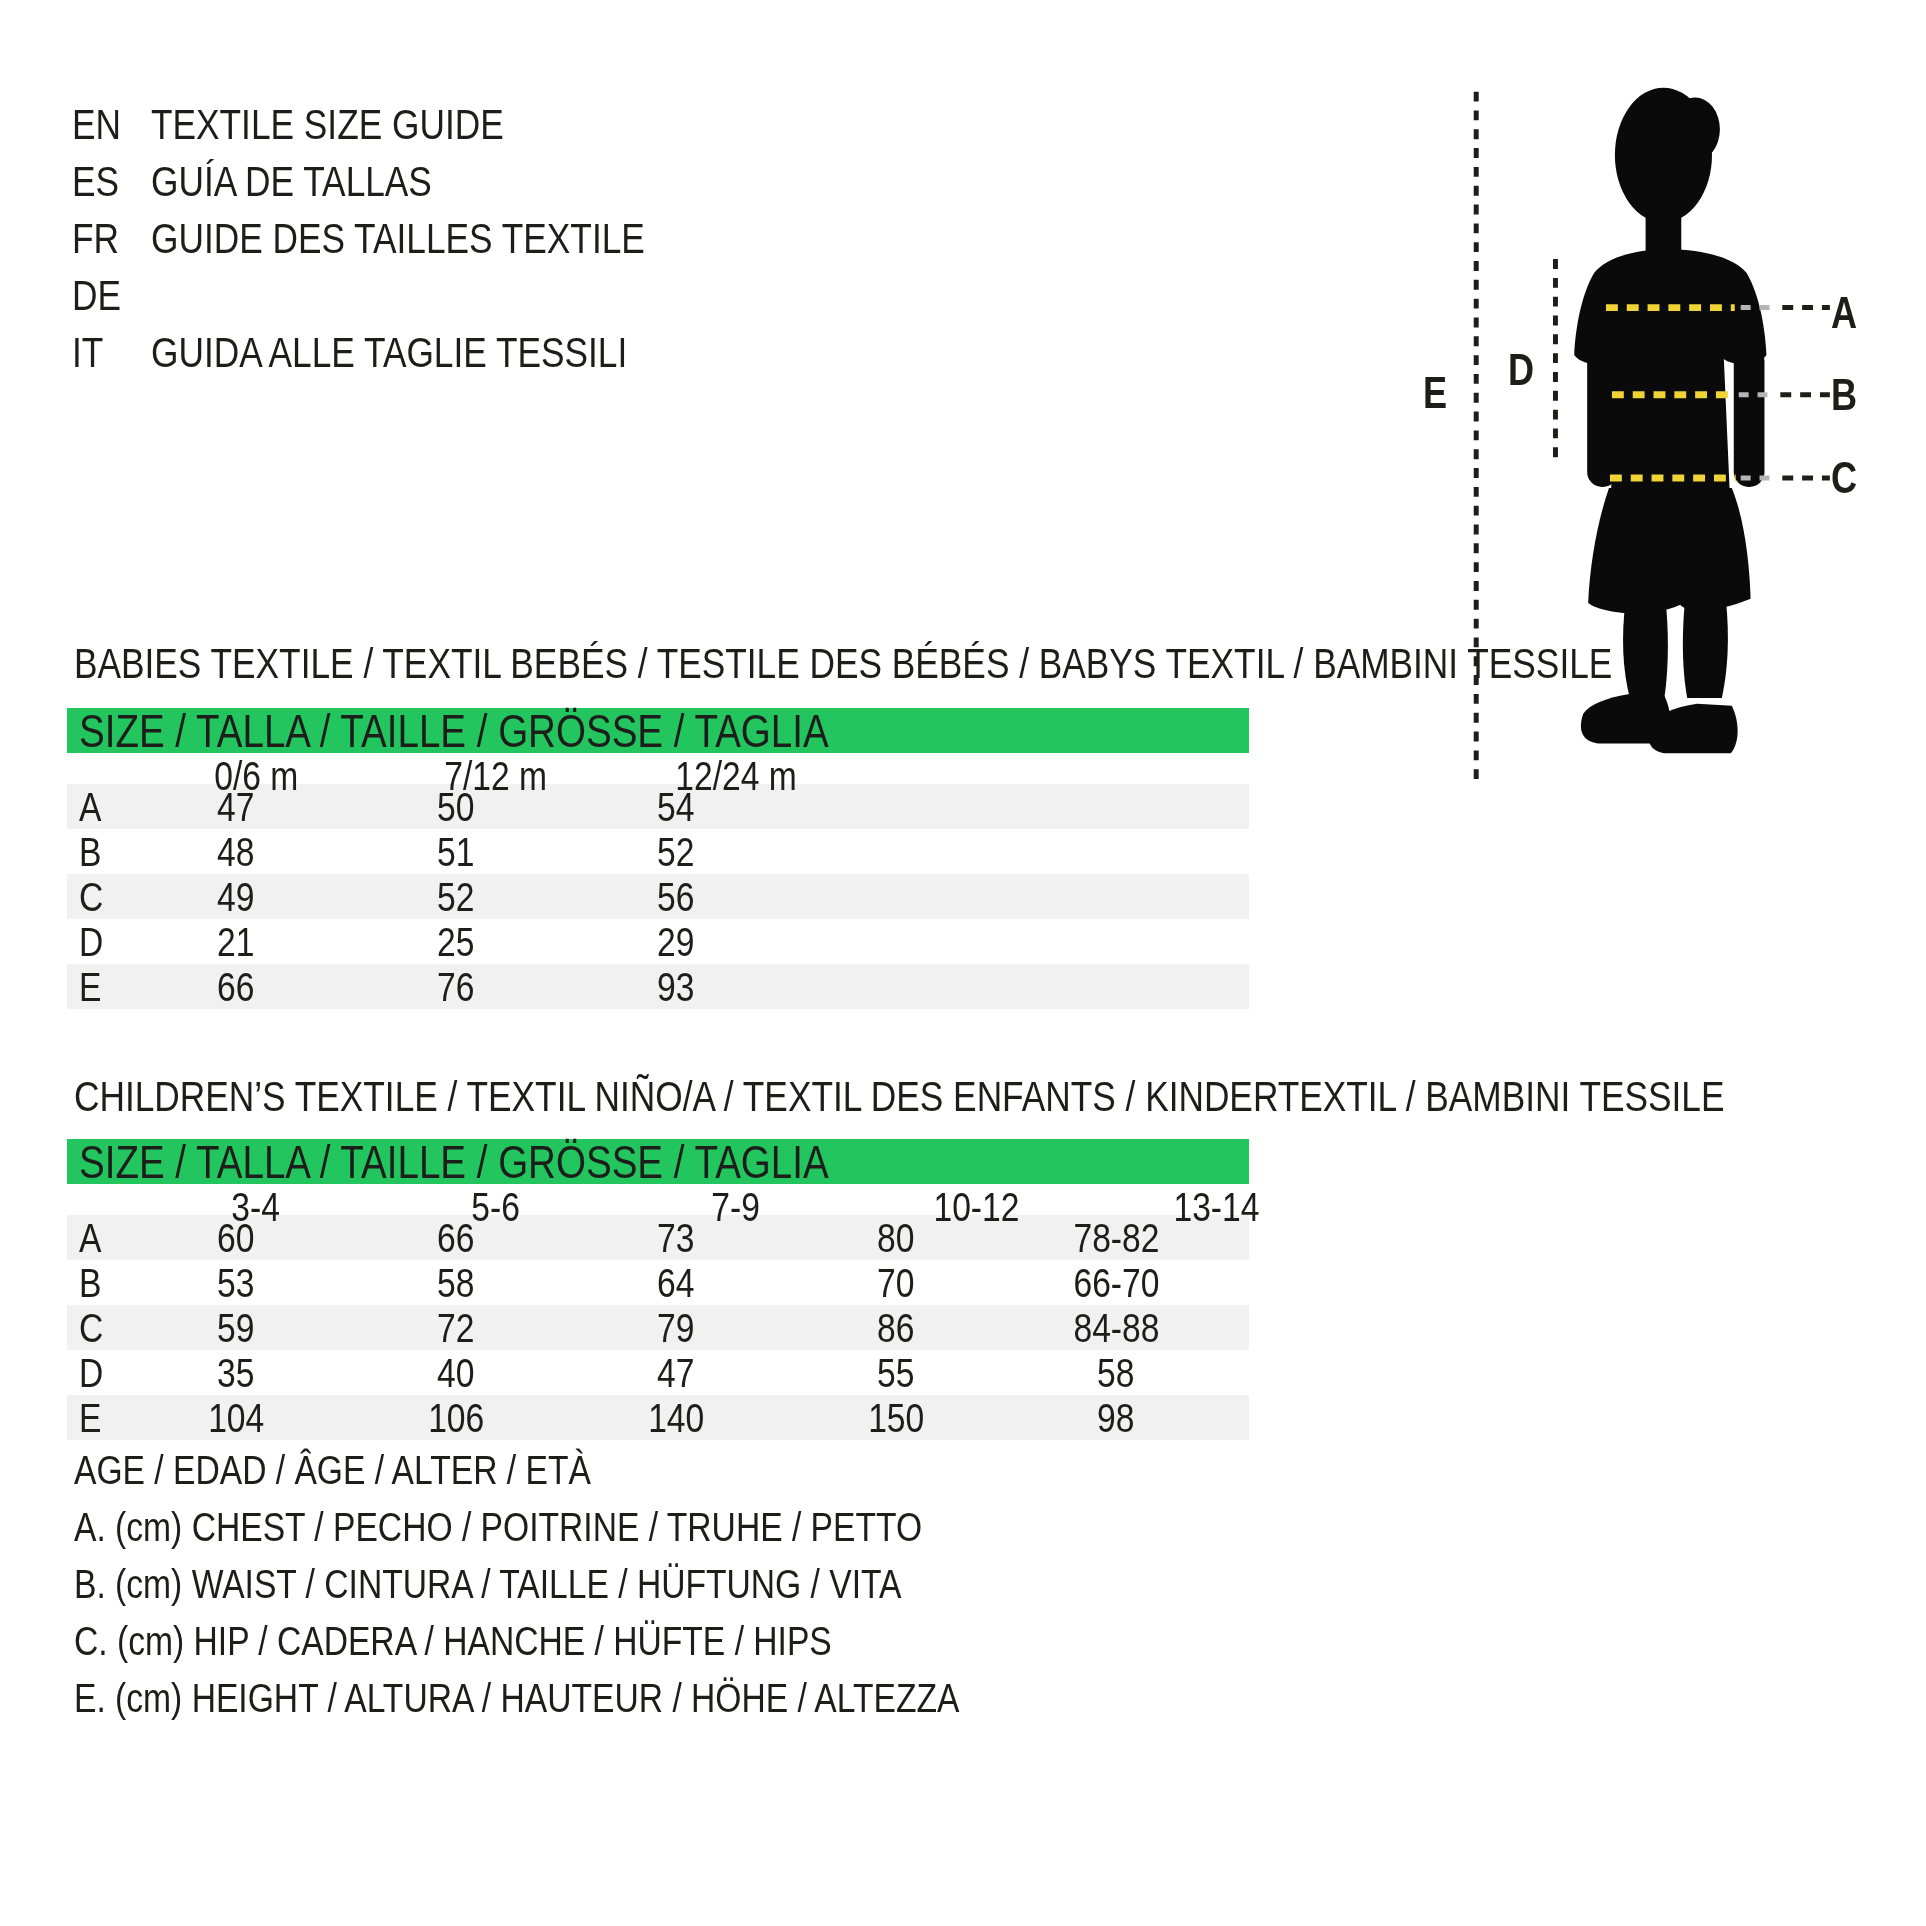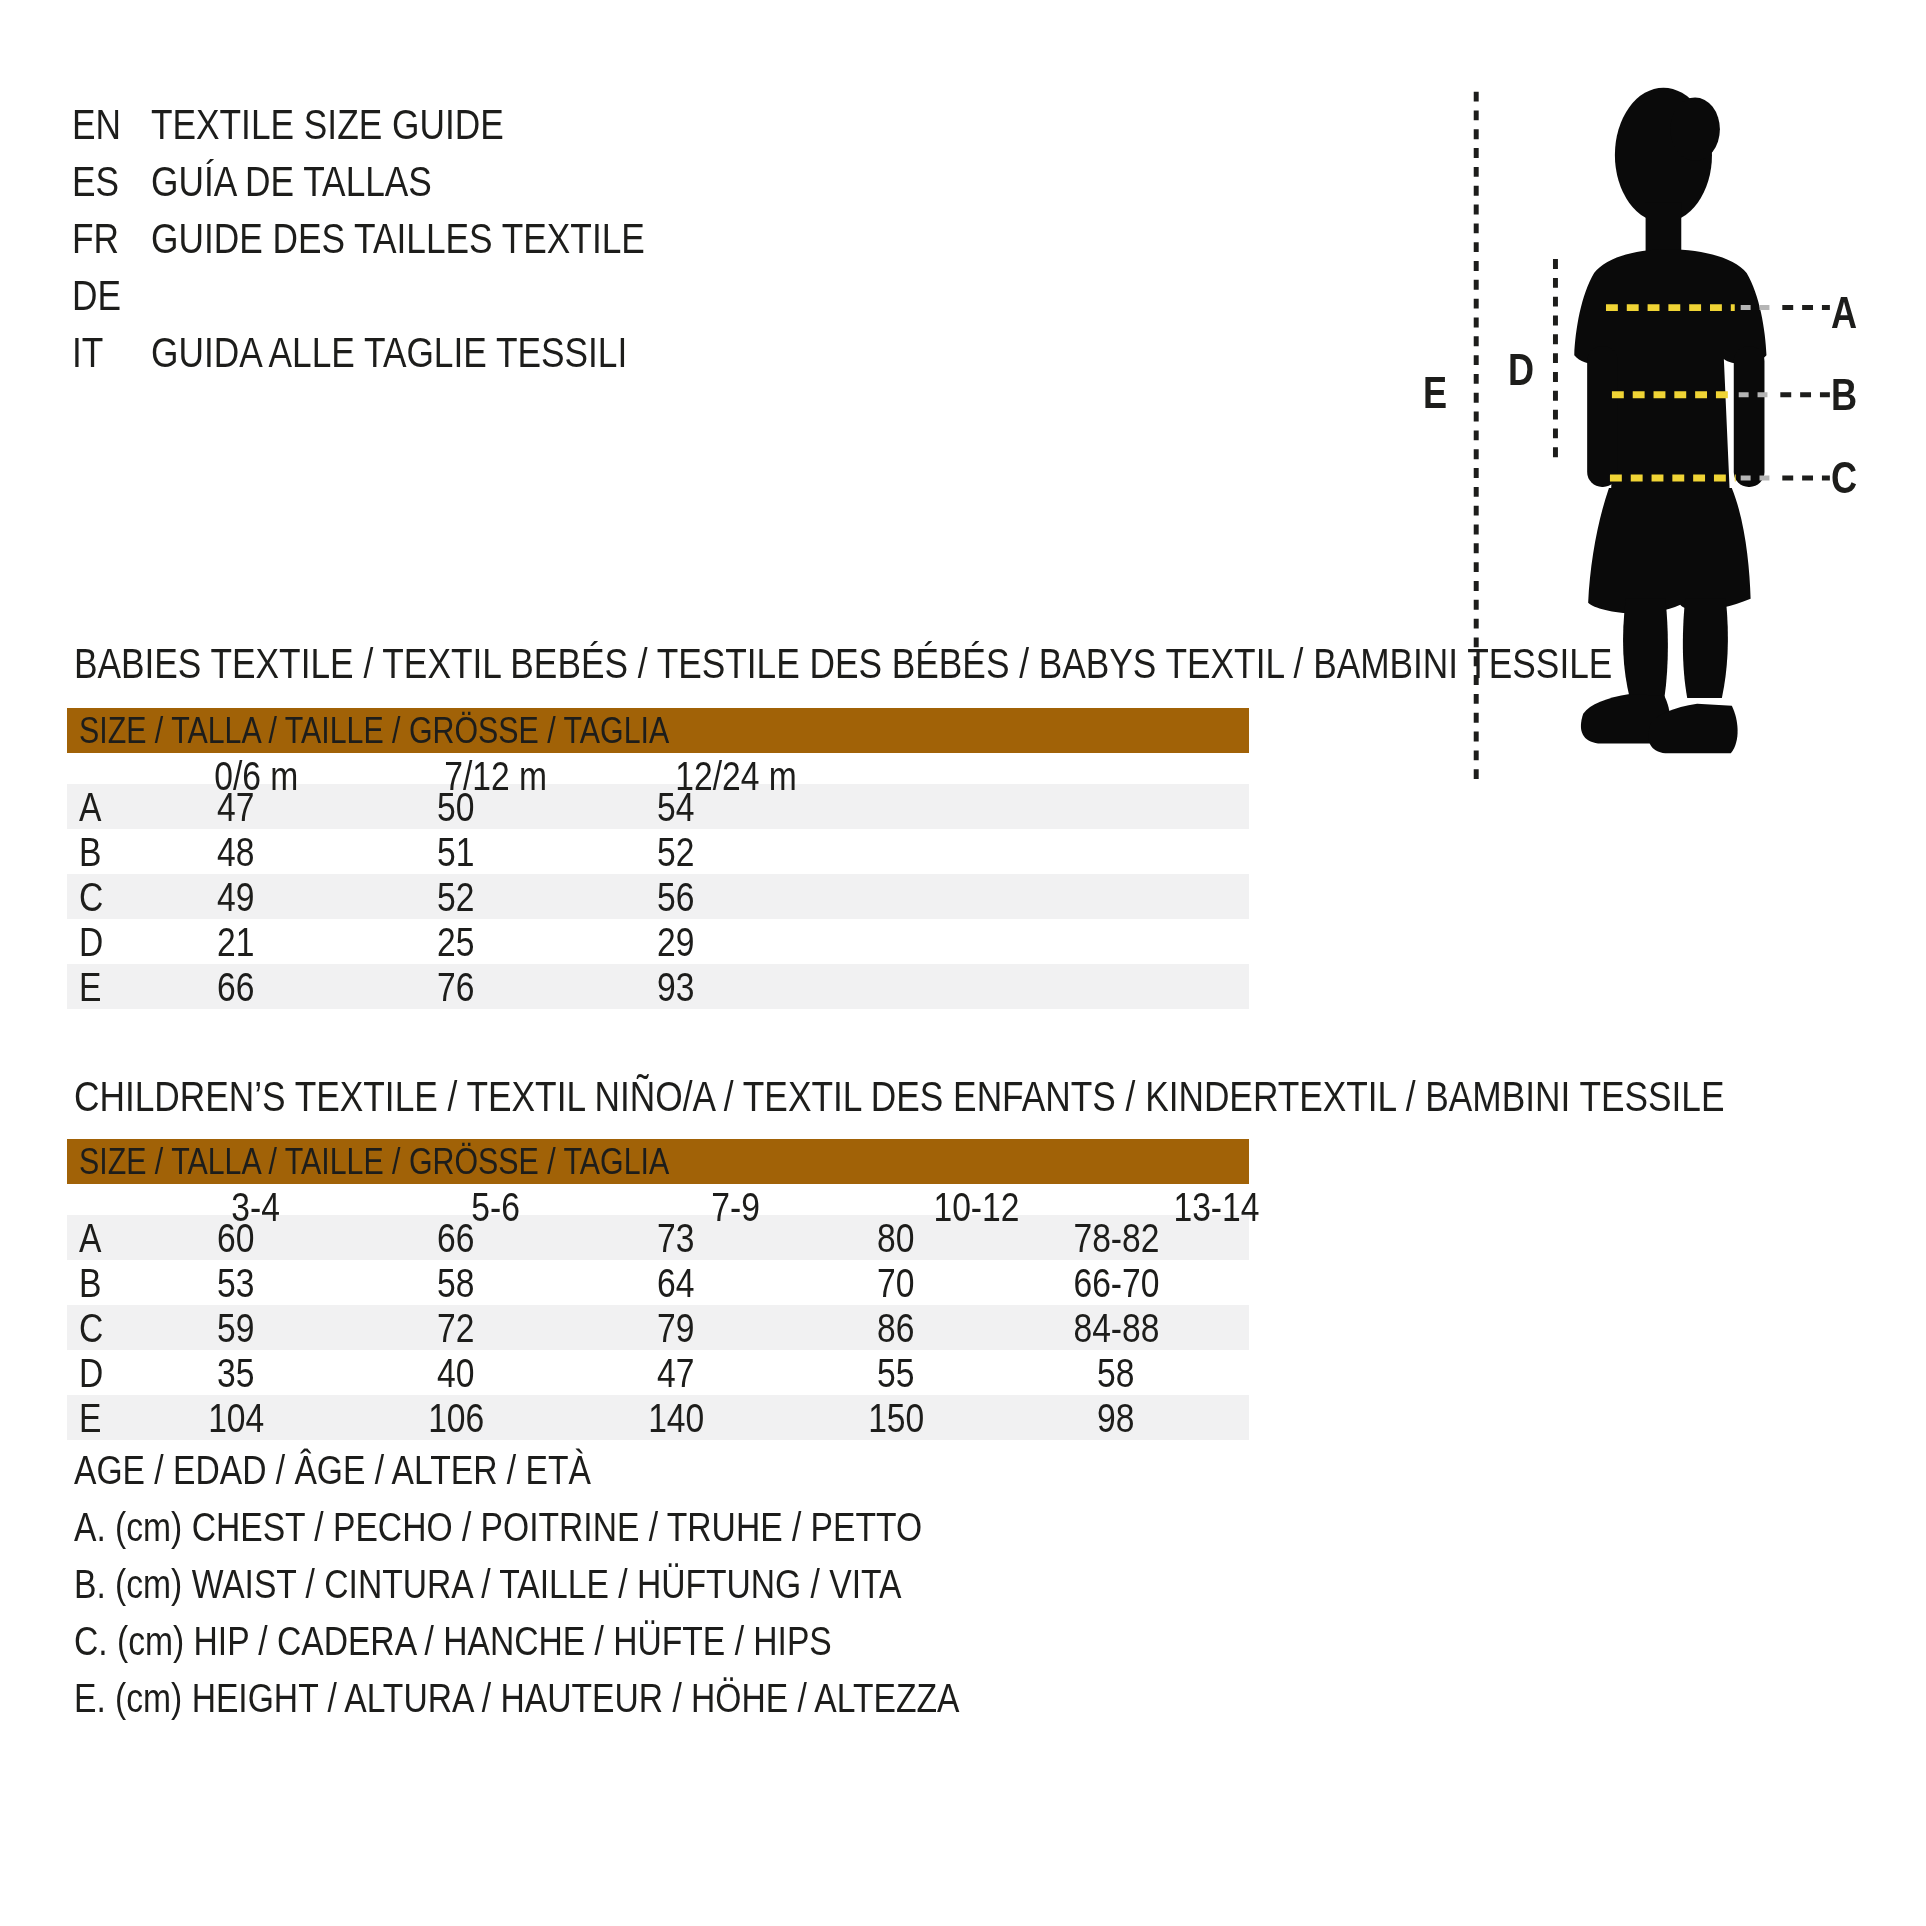--- a/index.html
+++ b/index.html
@@ -21,21 +21,21 @@
 
   
   .section-heading{position:absolute;left:74px;font-size:43px;line-height:1;}
   .heading-babies{top:642px;}
   .heading-children{top:1075px;}
 
   
   .size-table{position:absolute;left:67px;width:1182px;}
   .babies-table{top:708px;}
   .children-table{top:1139px;}
-  .size-bar{height:45px;background:#a16207;display:flex;align-items:center;font-size:37px;}
+  .size-bar{height:45px;background:#22c55e;display:flex;align-items:center;font-size:47px;}
   .size-bar .cx{margin-left:12px;}
   .trow{display:grid;align-items:center;font-size:41px;}
   .trow.head{height:31px;gap:20px;}
   .trow.data{height:45px;}
   .babies-table .trow{grid-template-columns:59px 220px 220px 220px;}
   .children-table .trow{grid-template-columns:59px 220px 220px 220px 220px 220px;}
   .trow.data:nth-of-type(odd){background:#f1f1f2;}
   .cell-letter{padding-left:12px;}
   .cell-val{text-align:center;}
 

